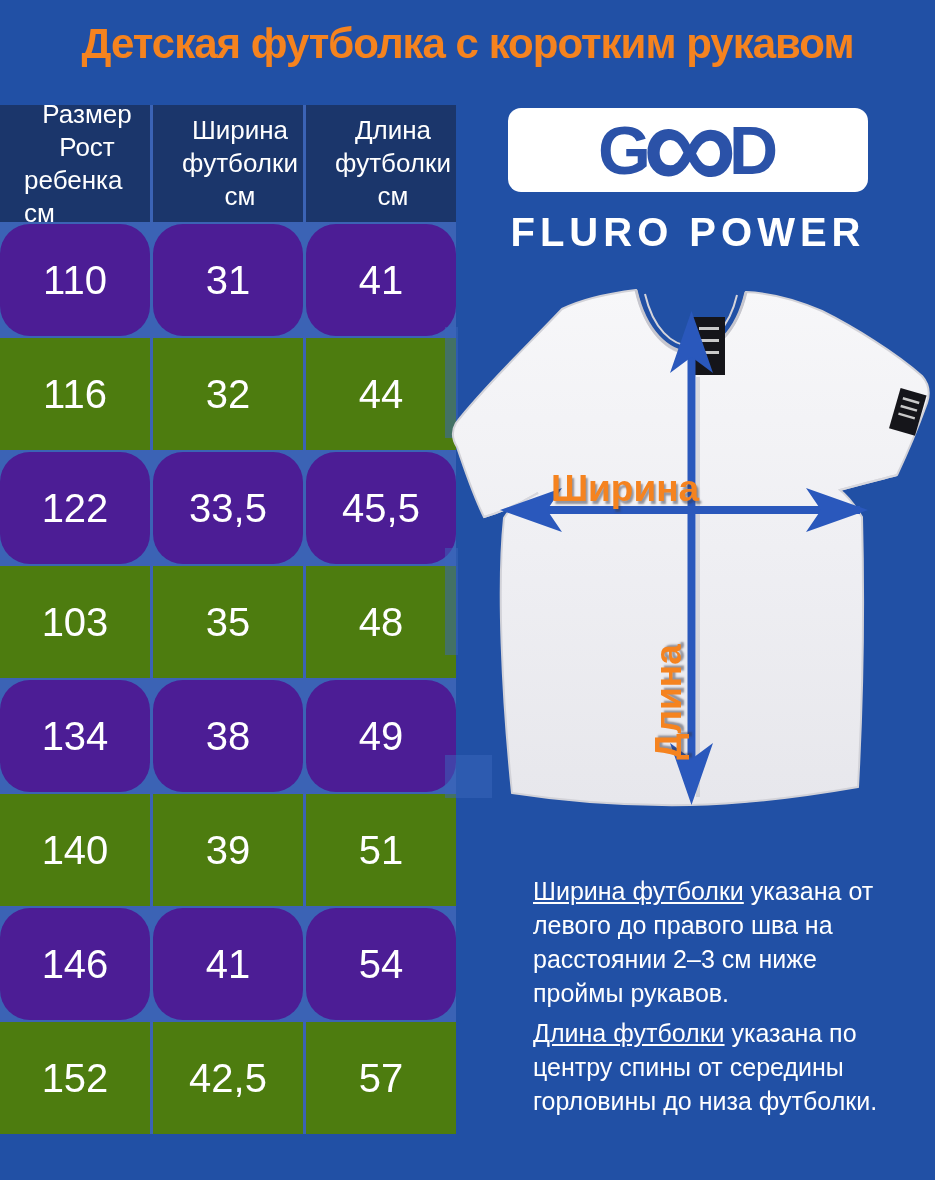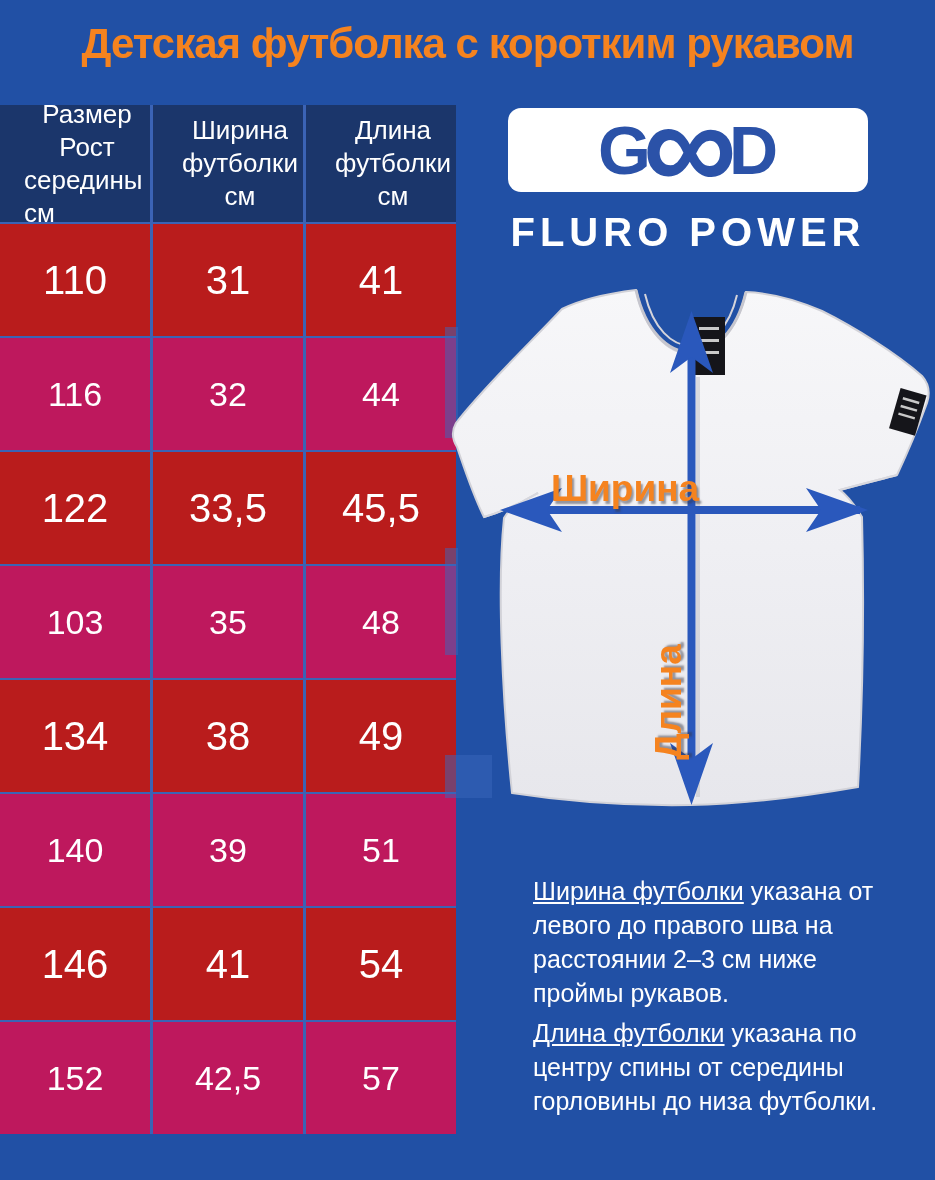--- a/index.html
+++ b/index.html
@@ -10,22 +10,22 @@
   .title{position:absolute;left:0;top:20px;width:935px;text-align:center;
          color:#F5831F;font-size:42px;font-weight:700;letter-spacing:-1px;}
 
   
   .size-table{position:absolute;left:0;top:105px;width:456px;
               display:grid;grid-template-columns:150px 150px 150px;
               grid-template-rows:117px repeat(8,112px);
               column-gap:3px;row-gap:2px;background:#3B63B5;}
   .cell{display:flex;align-items:center;justify-content:center;color:#fff;}
   .cell.head{background:#1B366B;flex-direction:column;font-size:26px;line-height:33px;padding-left:24px;}
-  .cell.light{background:#b91c1c;font-size:40px;}
-  .cell.dark{background:#be185d;font-size:34px;}
+  .cell.light{background:#4c1d95;font-size:40px;border-radius:30px;}
+  .cell.dark{background:#4d7c0f;font-size:40px;}
 
   
   .logo-box{position:absolute;left:508px;top:108px;width:360px;height:84px;
             background:#fff;border-radius:13px;display:flex;align-items:center;justify-content:center;}
   .logo-word{display:flex;align-items:center;color:#2B52A8;font-weight:700;line-height:0;}
   .logo-letter{font-size:68px;line-height:84px;}
   .logo-inf{font-size:132px;line-height:84px;margin:0 -8px;position:relative;top:-4px;}
   .logo-tagline{position:absolute;left:505px;top:194px;width:366px;text-align:center;
                 color:#fff;font-size:40px;font-weight:700;letter-spacing:5px;white-space:nowrap;margin-top:16px;}
 
@@ -53,21 +53,21 @@
 <body>
 
 <div class="canvas">
 
   <div class="title">Детская футболка с коротким рукавом</div>
 
   <div class="size-table">
     <div class="cell head">
       <div>Размер</div>
       <div>Рост</div>
-      <div>середины см</div>
+      <div>ребенка см</div>
     </div>
     <div class="cell head">
       <div>Ширина</div>
       <div>футболки</div>
       <div>см</div>
     </div>
     <div class="cell head">
       <div>Длина</div>
       <div>футболки</div>
       <div>см</div>

